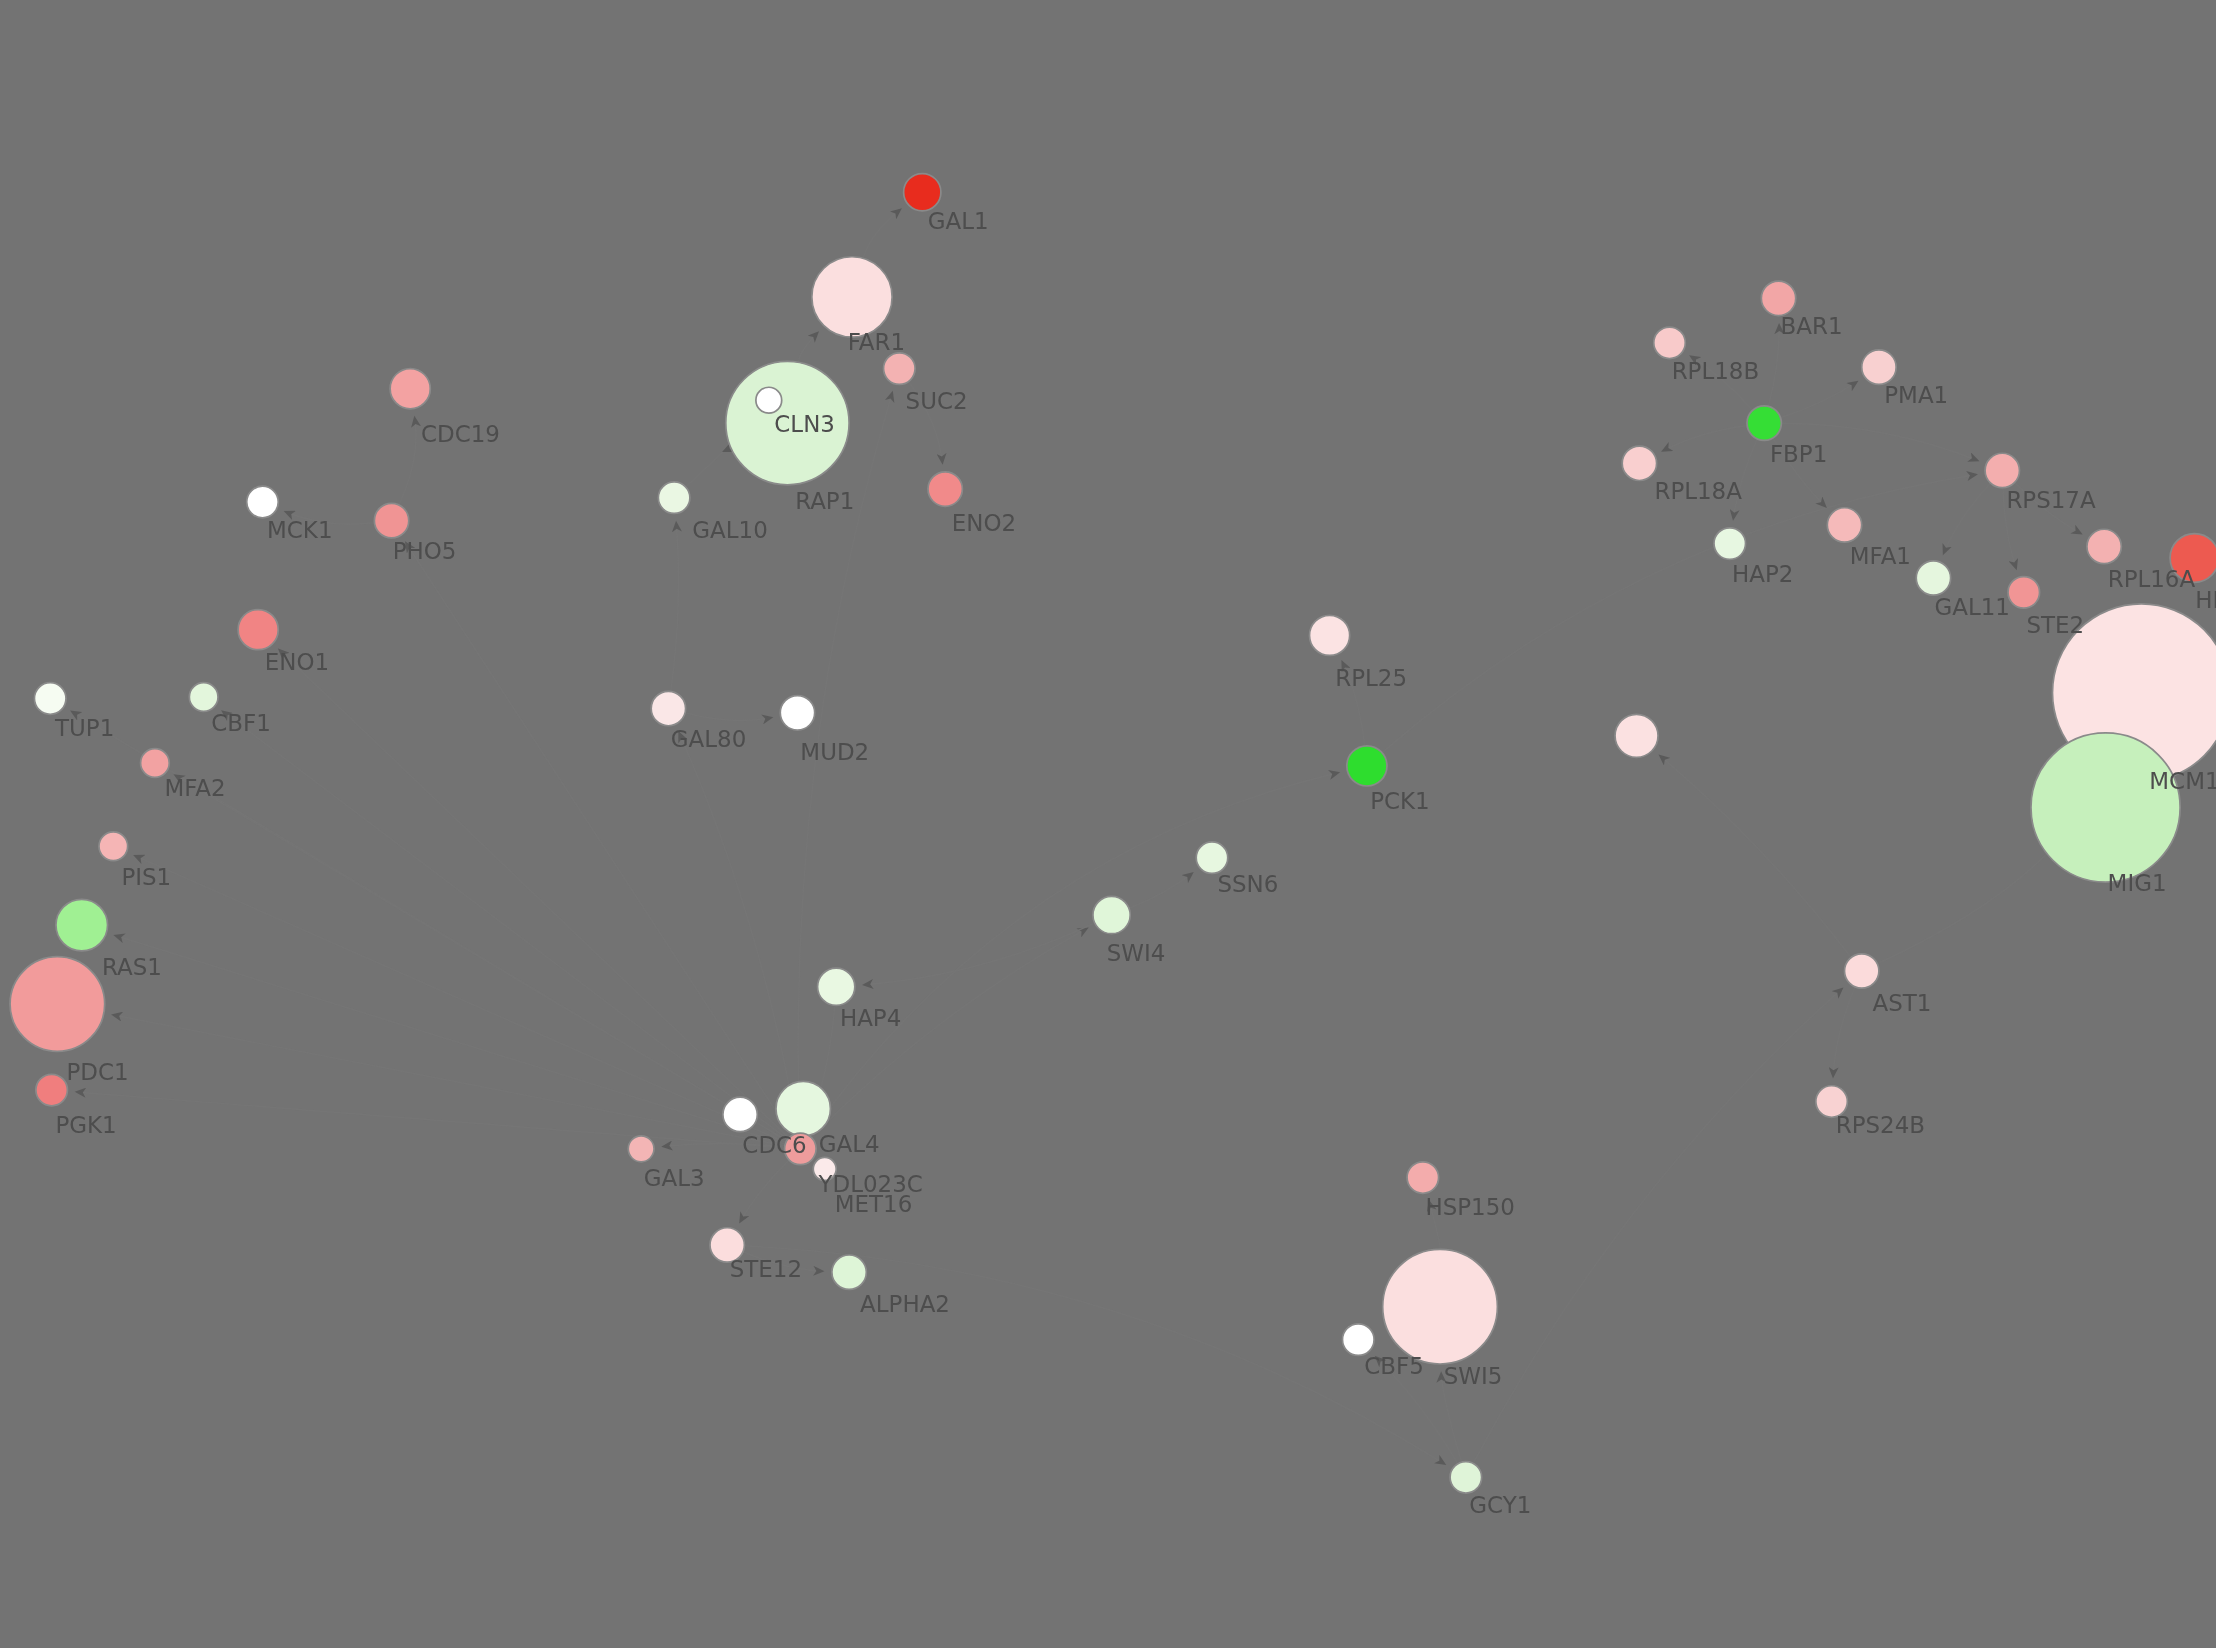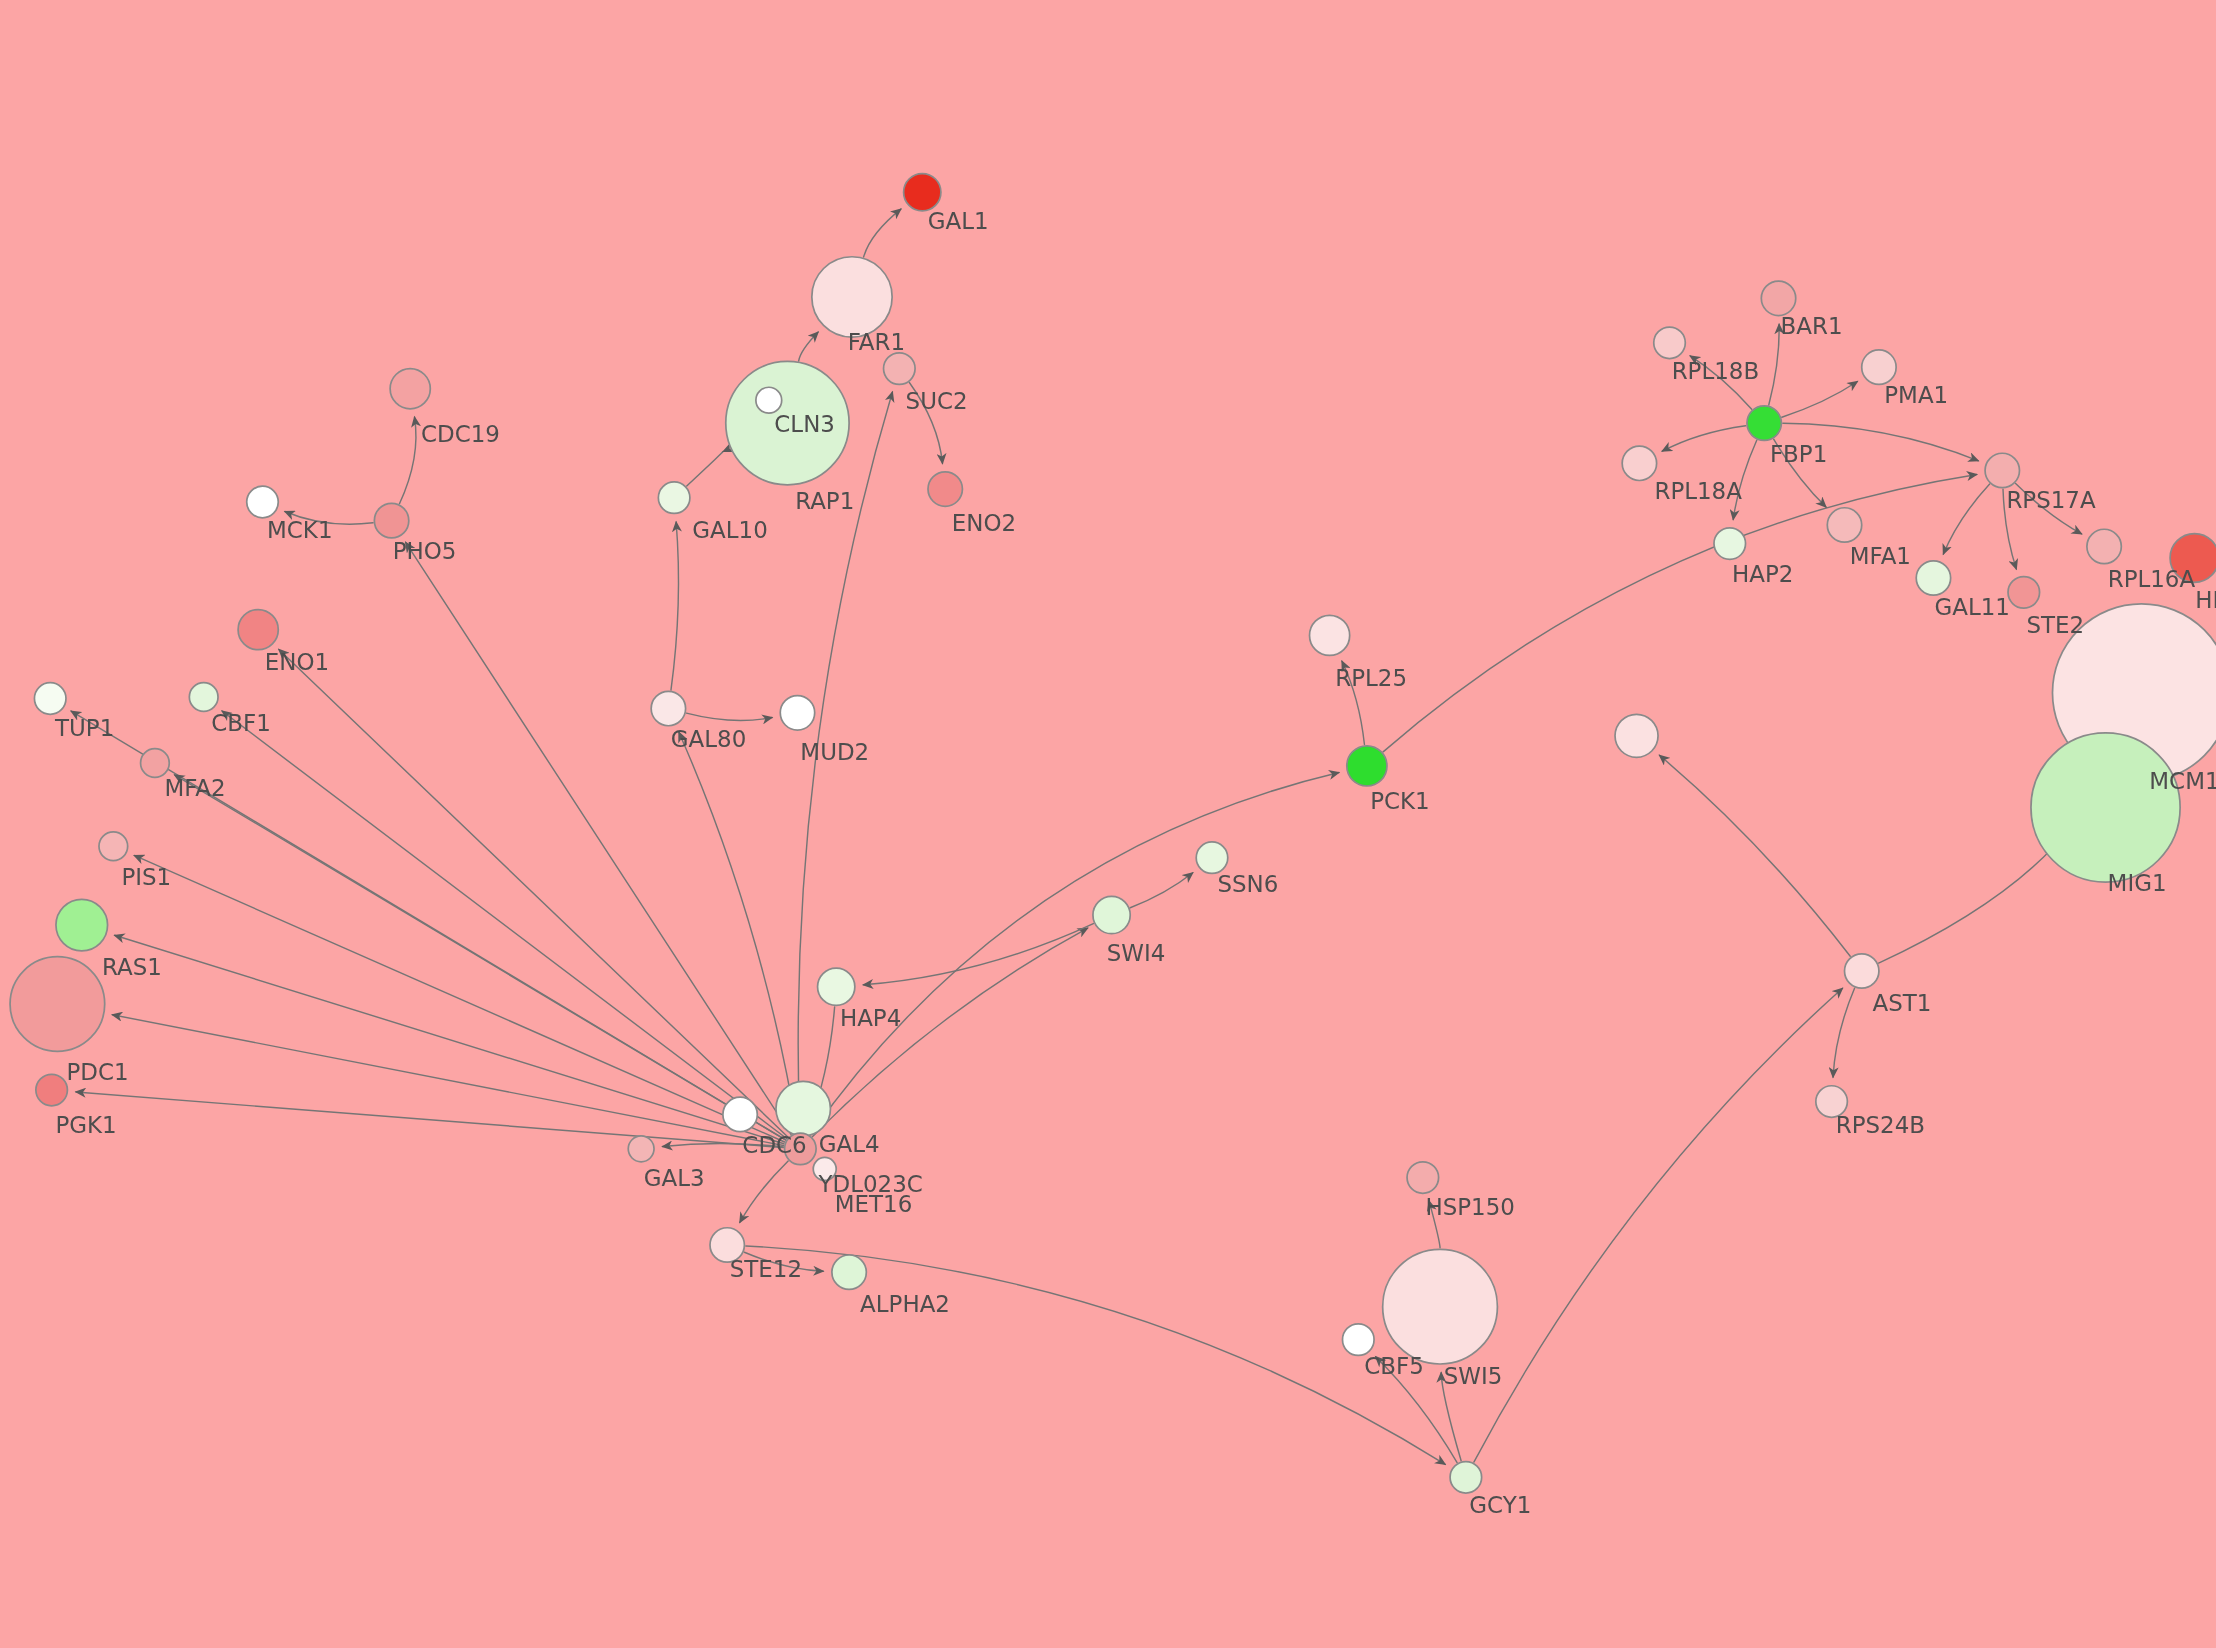--- a/index.html
+++ b/index.html
@@ -4,21 +4,21 @@
 <style>
   html, body {
     margin: 0;
     padding: 0;
     background: #ffffff;
     font-family: "DejaVu Sans", "Liberation Sans", sans-serif;
   }
   #graph-wrap {
     width: 2216px;
     height: 1648px;
-    background: #fca5a5;
+    background: #737373;
     overflow: hidden;
   }
   svg { display: block; }
   .edge { fill: none; stroke-linecap: round; }
   .node { stroke-width: 1.2; cursor: pointer; }
   .node-label { pointer-events: none; }
 </style>
 </head>
 <body>
 

